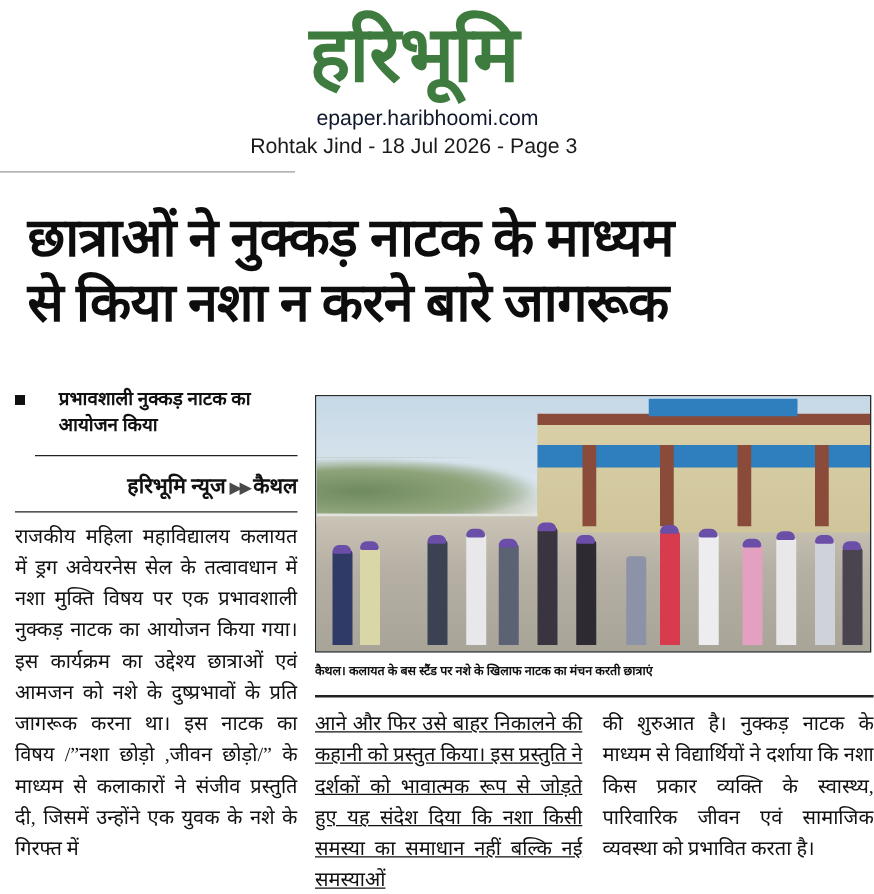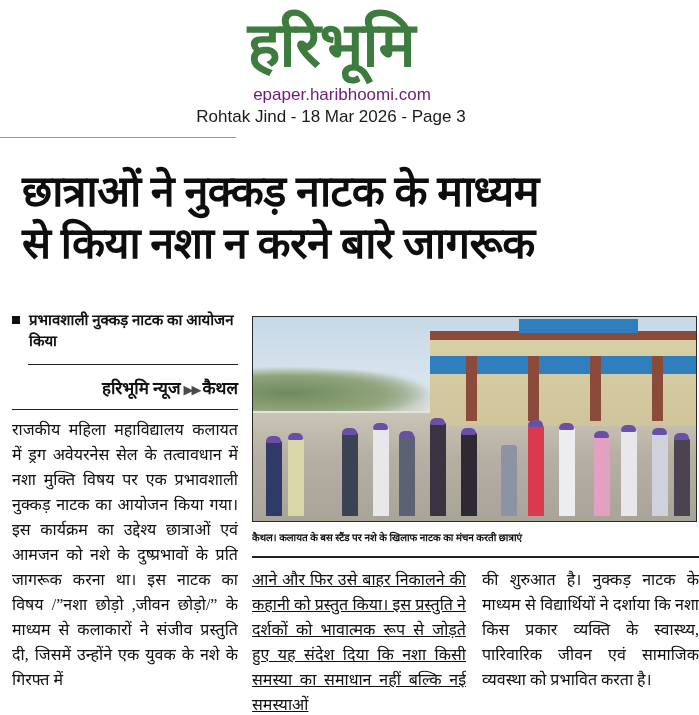--- a/index.html
+++ b/index.html
@@ -28,21 +28,21 @@
     font-weight: bold;
     font-size: 62px;
     line-height: 74px;
     color: #3e7b3e;
     letter-spacing: -1px;
     white-space: nowrap;
   }
   .masthead-url {
     font-size: 17px;
     line-height: 22px;
-    color: #701a75;
+    color: #0f172a;
     margin-top: 2px;
     margin-left: 22px;
   }
   .masthead-edition {
     font-size: 17px;
     line-height: 22px;
     color: #1a1a1a;
   }
 
   .top-rule {
@@ -73,21 +73,21 @@
   
   .left-col {
     position: absolute;
     left: 12px;
     top: 310px;
     width: 226px;
   }
   .subhead {
     display: flex;
     align-items: flex-start;
-    gap: 9px;
+    gap: 27px;
     font-family: "Liberation Serif", "DejaVu Serif", serif;
     font-weight: bold;
     font-size: 15px;
     line-height: 21px;
     color: #111;
   }
   .bullet-square {
     width: 8px;
     height: 8px;
     background: #111;
@@ -238,21 +238,21 @@
     height: 148px;
     overflow: hidden;
   }
 </style>
 </head>
 <body>
 
 <div class="masthead">
   <div class="masthead-logo">हरिभूमि</div>
   <div class="masthead-url">epaper.haribhoomi.com</div>
-  <div class="masthead-edition">Rohtak Jind - 18 Mar 2026 - Page 3</div>
+  <div class="masthead-edition">Rohtak Jind - 18 Jul 2026 - Page 3</div>
 </div>
 
 <div class="top-rule"></div>
 
 <div class="headline">
   <span>छात्राओं ने नुक्कड़ नाटक के माध्यम</span>
   <span>से किया नशा न करने बारे जागरूक</span>
 </div>
 
 <div class="left-col">

